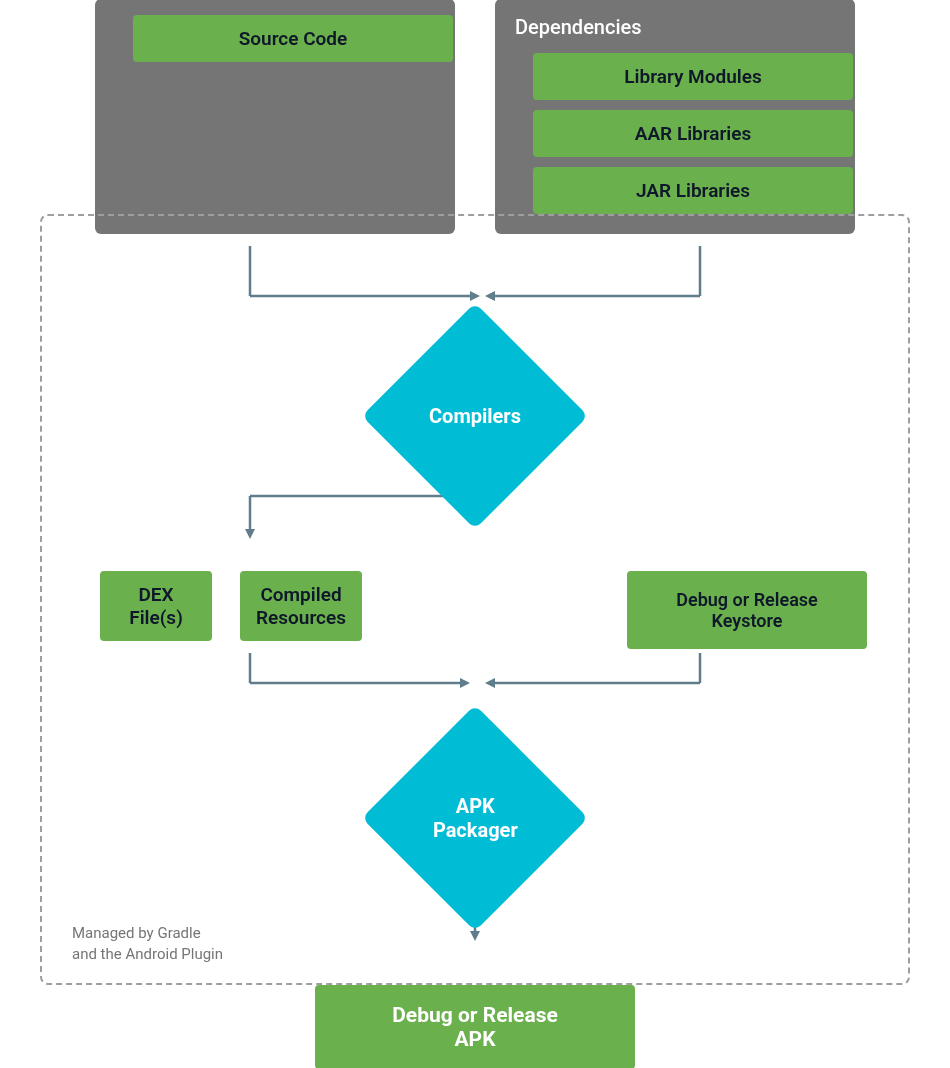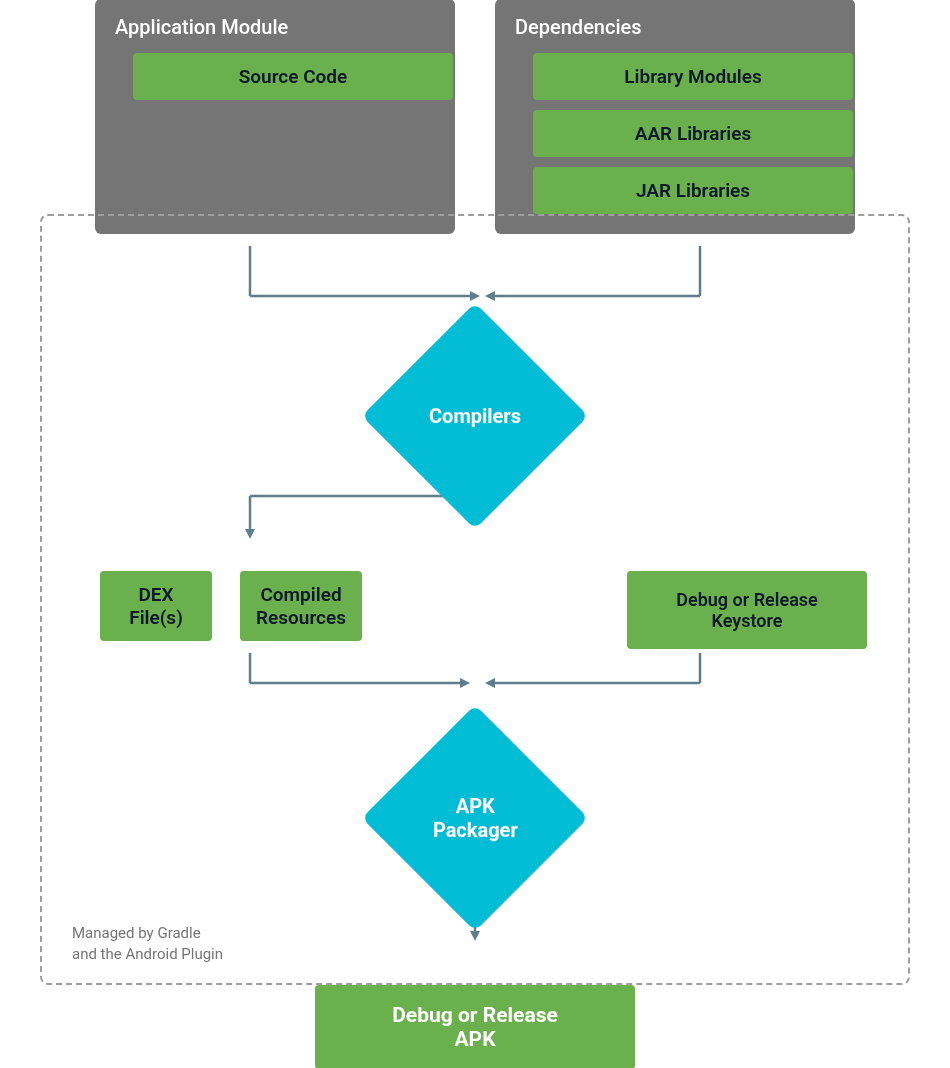--- a/index.html
+++ b/index.html
@@ -172,21 +172,20 @@
     }
   </style>
 </head>
 <body>
 
 <div class="diagram">
 
   <div class="top-row">
 
     <div class="module-box">
-      <div class="module-box-title">Application Module</div>
       <div class="green-btn">Source Code</div>
     </div>
 
     <div class="module-box">
       <div class="module-box-title">Dependencies</div>
       <div class="green-btn">Library Modules</div>
       <div class="green-btn">AAR Libraries</div>
       <div class="green-btn">JAR Libraries</div>
     </div>
   </div>

